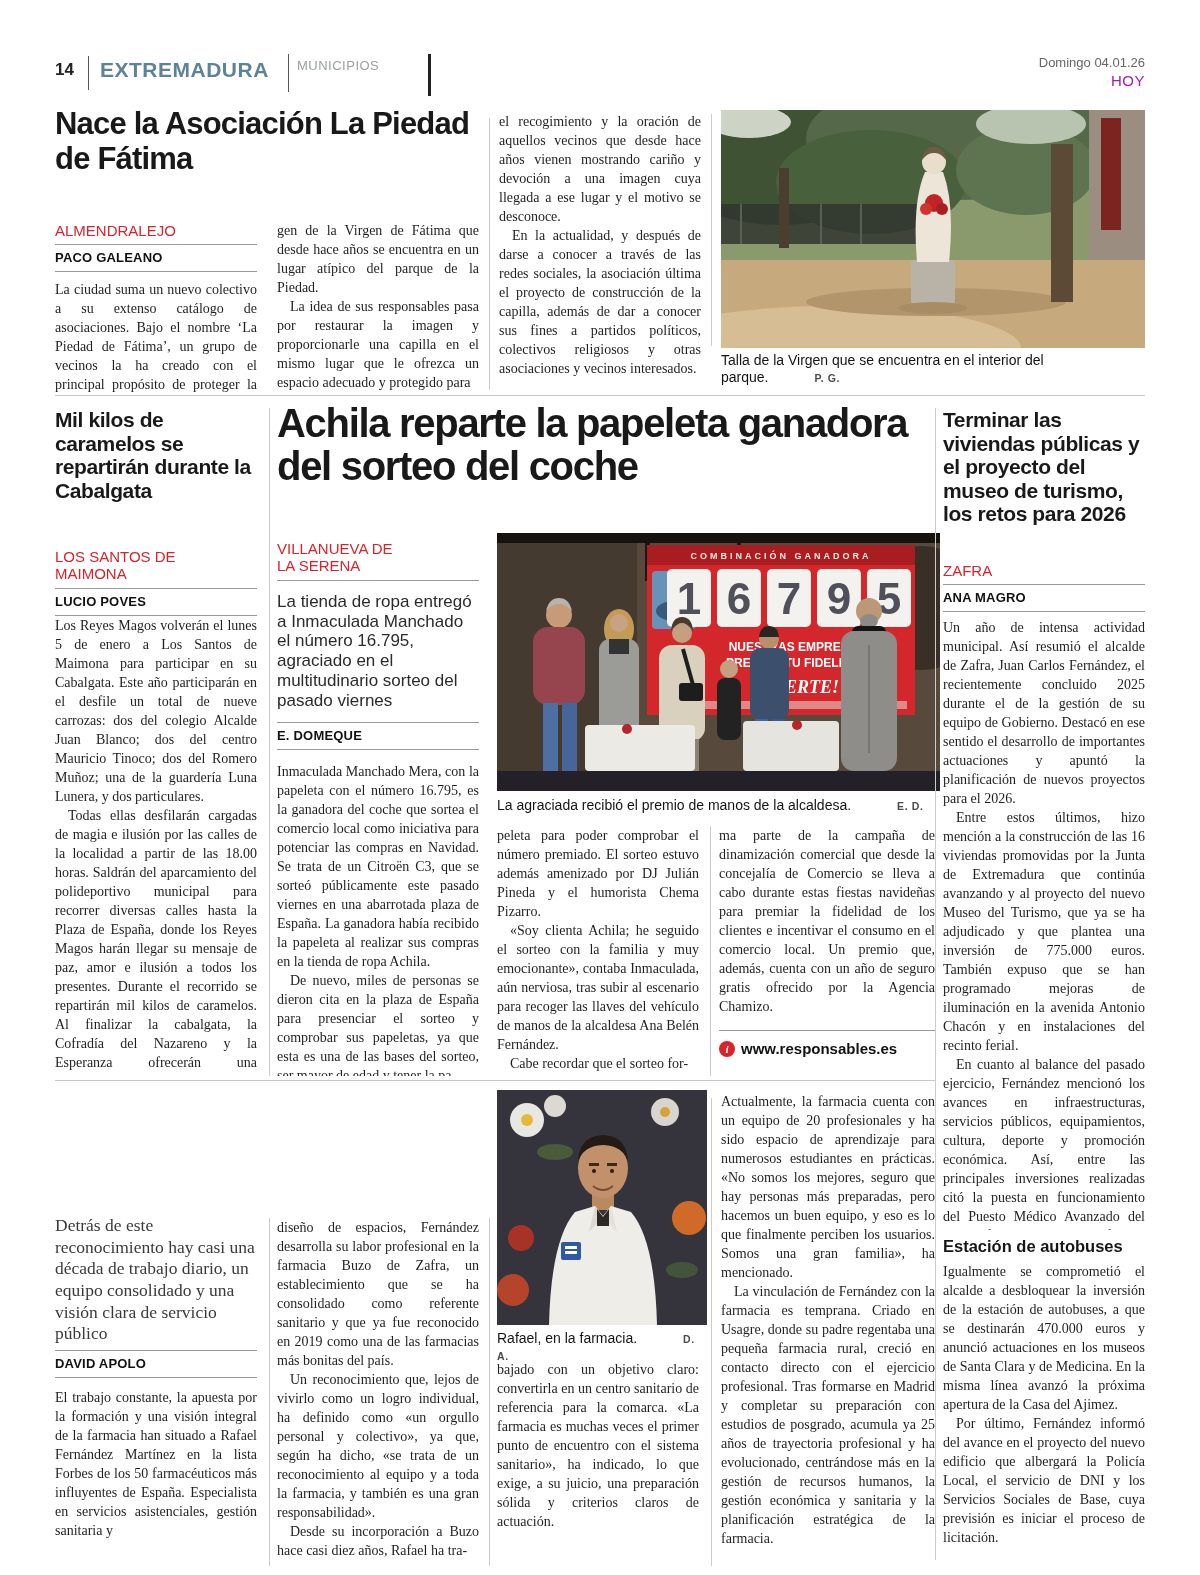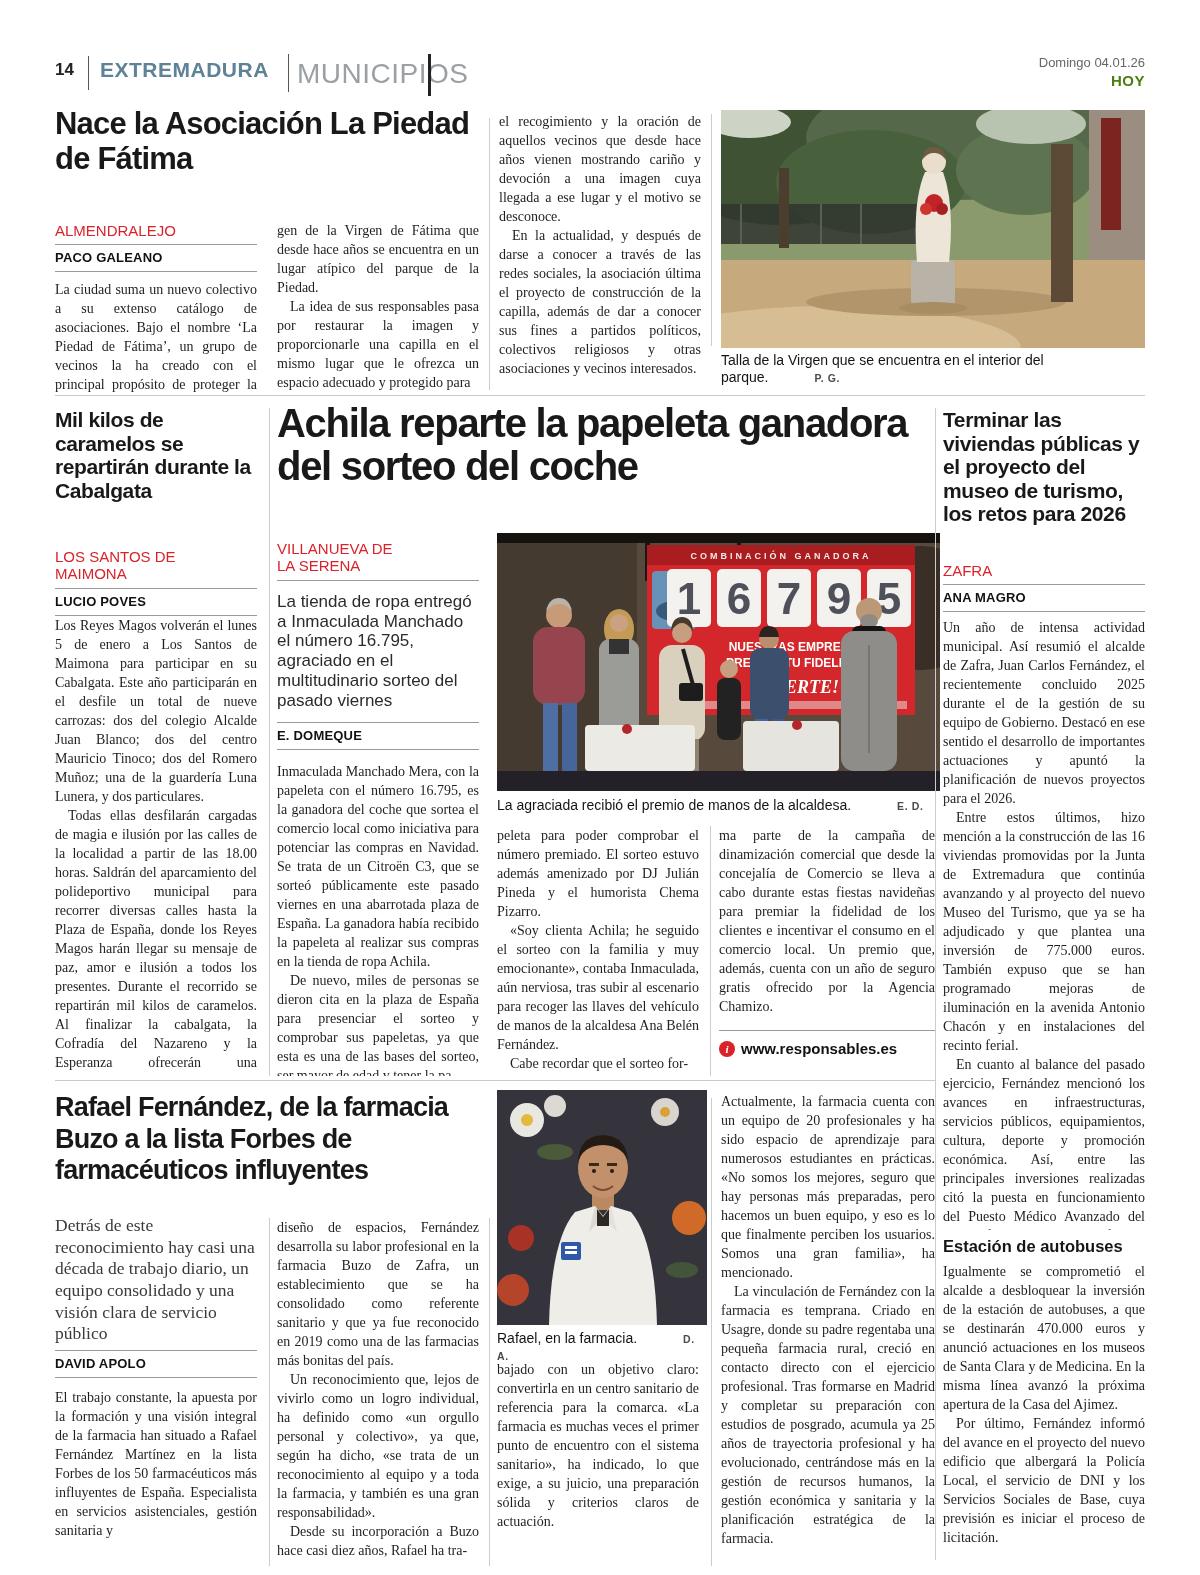--- a/index.html
+++ b/index.html
@@ -5,25 +5,25 @@
   html,body{margin:0;padding:0;background:#e9e9e9;}
   .page{
     position:relative;width:1200px;height:1575px;background:#ffffff;
     font-family:"Liberation Sans","DejaVu Sans",sans-serif;color:#1a1a1a;
     overflow:hidden;margin:0 auto;
   }
   .abs{position:absolute;}
   
   .pagenum{font-size:17px;font-weight:bold;color:#222;}
   .section-name{font-size:21px;font-weight:bold;letter-spacing:.5px;color:#5e8296;}
-  .subsection-name{font-size:28px;color:#9aa0a4;letter-spacing:.5px;}
+  .subsection-name{font-size:13px;color:#9aa0a4;letter-spacing:.5px;}
   .hdr-bar{background:#555;width:1px;}
   .hdr-bar.thick{width:3px;background:#222;}
   .edition-date{font-size:13px;color:#666;text-align:right;}
-  .masthead{font-size:15px;font-weight:bold;color:#4d7c0f;text-align:right;letter-spacing:.5px;}
+  .masthead{font-size:15px;font-weight:normal;color:#a21caf;text-align:right;letter-spacing:.5px;}
   
   .headline{font-weight:bold;color:#191919;}
   .hl-xl{font-size:40px;line-height:1.07;letter-spacing:-1.3px;}
   .hl-l{font-size:31px;line-height:1.13;letter-spacing:-.8px;}
   .hl-m{font-size:27px;line-height:1.17;letter-spacing:-.8px;}
   .hl-s{font-size:21px;line-height:1.12;letter-spacing:-.4px;}
   
   .kicker{color:#d9232a;font-weight:normal;font-size:15px;line-height:1.15;
     padding-bottom:5px;border-bottom:1px solid #9a9a9a;}
   .kicker span{display:block;max-width:132px;}
@@ -246,21 +246,20 @@
     <p>Un año de intensa actividad municipal. Así resumió el alcalde de Zafra, Juan Carlos Fernández, el recientemente concluido 2025 durante el de la gestión de su equipo de Gobierno. Destacó en ese sentido el desarrollo de importantes actuaciones y apuntó la planificación de nuevos proyectos para el 2026.</p>
     <p>Entre estos últimos, hizo mención a la construcción de las 16 viviendas promovidas por la Junta de Extremadura que continúa avanzando y al proyecto del nuevo Museo del Turismo, que ya se ha adjudicado y que plantea una inversión de 775.000 euros. También expuso que se han programado mejoras de iluminación en la avenida Antonio Chacón y en instalaciones del recinto ferial.</p>
     <p>En cuanto al balance del pasado ejercicio, Fernández mencionó los avances en infraestructuras, servicios públicos, equipamientos, cultura, deporte y promoción económica. Así, entre las principales inversiones realizadas citó la puesta en funcionamiento del Puesto Médico Avanzado del recinto ferial, las obras de asfaltado en distintas calles y la finalización de la reforma de las viviendas de la plaza Quinto Centenario.</p>
   </div>
   <div class="abs subhead" style="left:943px;top:1237px;width:202px;">Estación de autobuses</div>
   <div class="abs body-col" style="left:943px;top:1262px;width:202px;height:300px;">
     <p>Igualmente se comprometió el alcalde a desbloquear la inversión de la estación de autobuses, a que se destinarán 470.000 euros y anunció actuaciones en los museos de Santa Clara y de Medicina. En la misma línea avanzó la próxima apertura de la Casa del Ajimez.</p>
     <p>Por último, Fernández informó del avance en el proyecto del nuevo edificio que albergará la Policía Local, el servicio de DNI y los Servicios Sociales de Base, cuya previsión es iniciar el proceso de licitación.</p>
   </div>
 
-  <div class="abs headline hl-m" style="left:55px;top:1092px;width:445px;">Rafael Fernández, de la farmacia Buzo a la lista Forbes de farmacéuticos influyentes</div>
   <div class="abs lead gray" style="left:55px;top:1215px;width:208px;height:132px;overflow:hidden;font-family:Liberation Serif, serif;">Detrás de este reconocimiento hay casi una década de trabajo diario, un equipo consolidado y una visión clara de servicio público</div>
   <div class="abs byline topline" style="left:55px;top:1350px;width:202px;">DAVID APOLO</div>
   <div class="abs body-col" style="left:55px;top:1388px;width:202px;height:180px;">
     <p>El trabajo constante, la apuesta por la formación y una visión integral de la farmacia han situado a Rafael Fernández Martínez en la lista Forbes de los 50 farmacéuticos más influyentes de España. Especialista en servicios asistenciales, gestión sanitaria y</p>
   </div>
 
   <div class="abs vrule" style="left:269px;top:1218px;height:348px;"></div>
   <div class="abs body-col" style="left:277px;top:1218px;width:202px;height:350px;">
     <p>diseño de espacios, Fernández desarrolla su labor profesional en la farmacia Buzo de Zafra, un establecimiento que se ha consolidado como referente sanitario y que ya fue reconocido en 2019 como una de las farmacias más bonitas del país.</p>
     <p>Un reconocimiento que, lejos de vivirlo como un logro individual, ha definido como «un orgullo personal y colectivo», ya que, según ha dicho, «se trata de un reconocimiento al equipo y a toda la farmacia, y también es una gran responsabilidad».</p>

